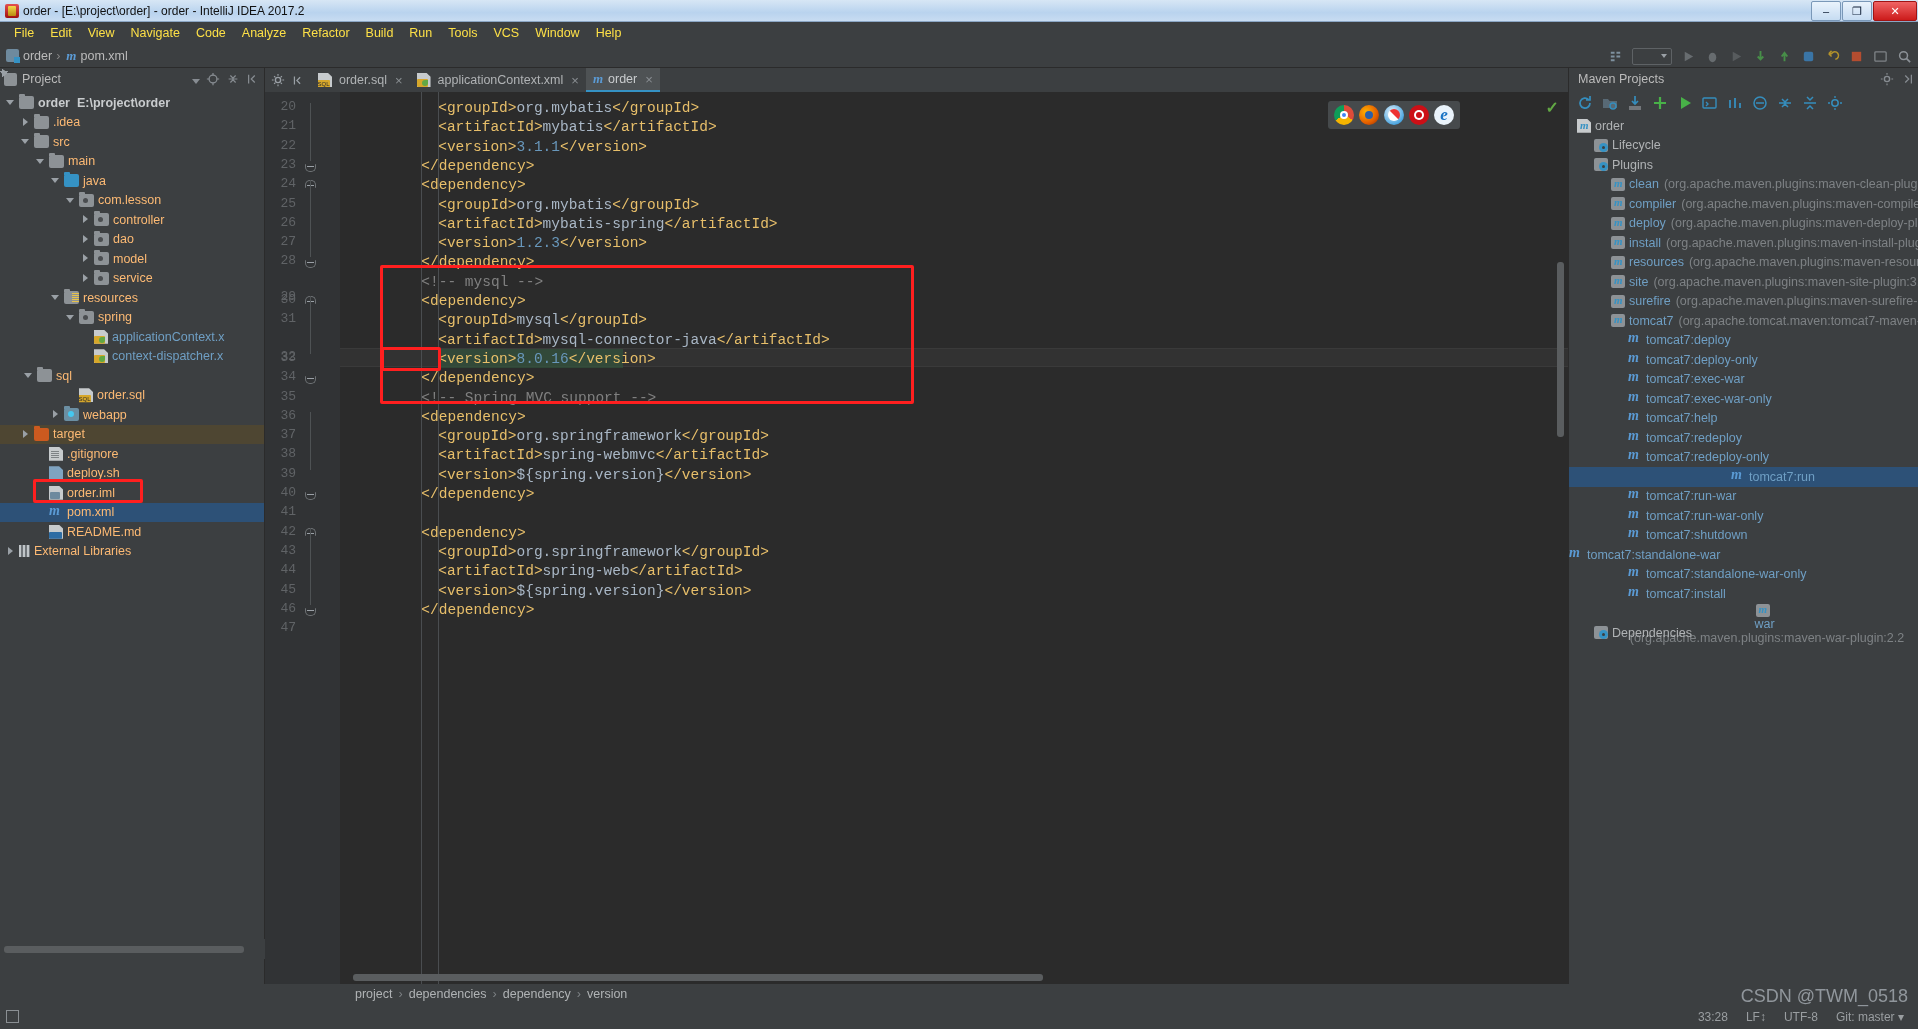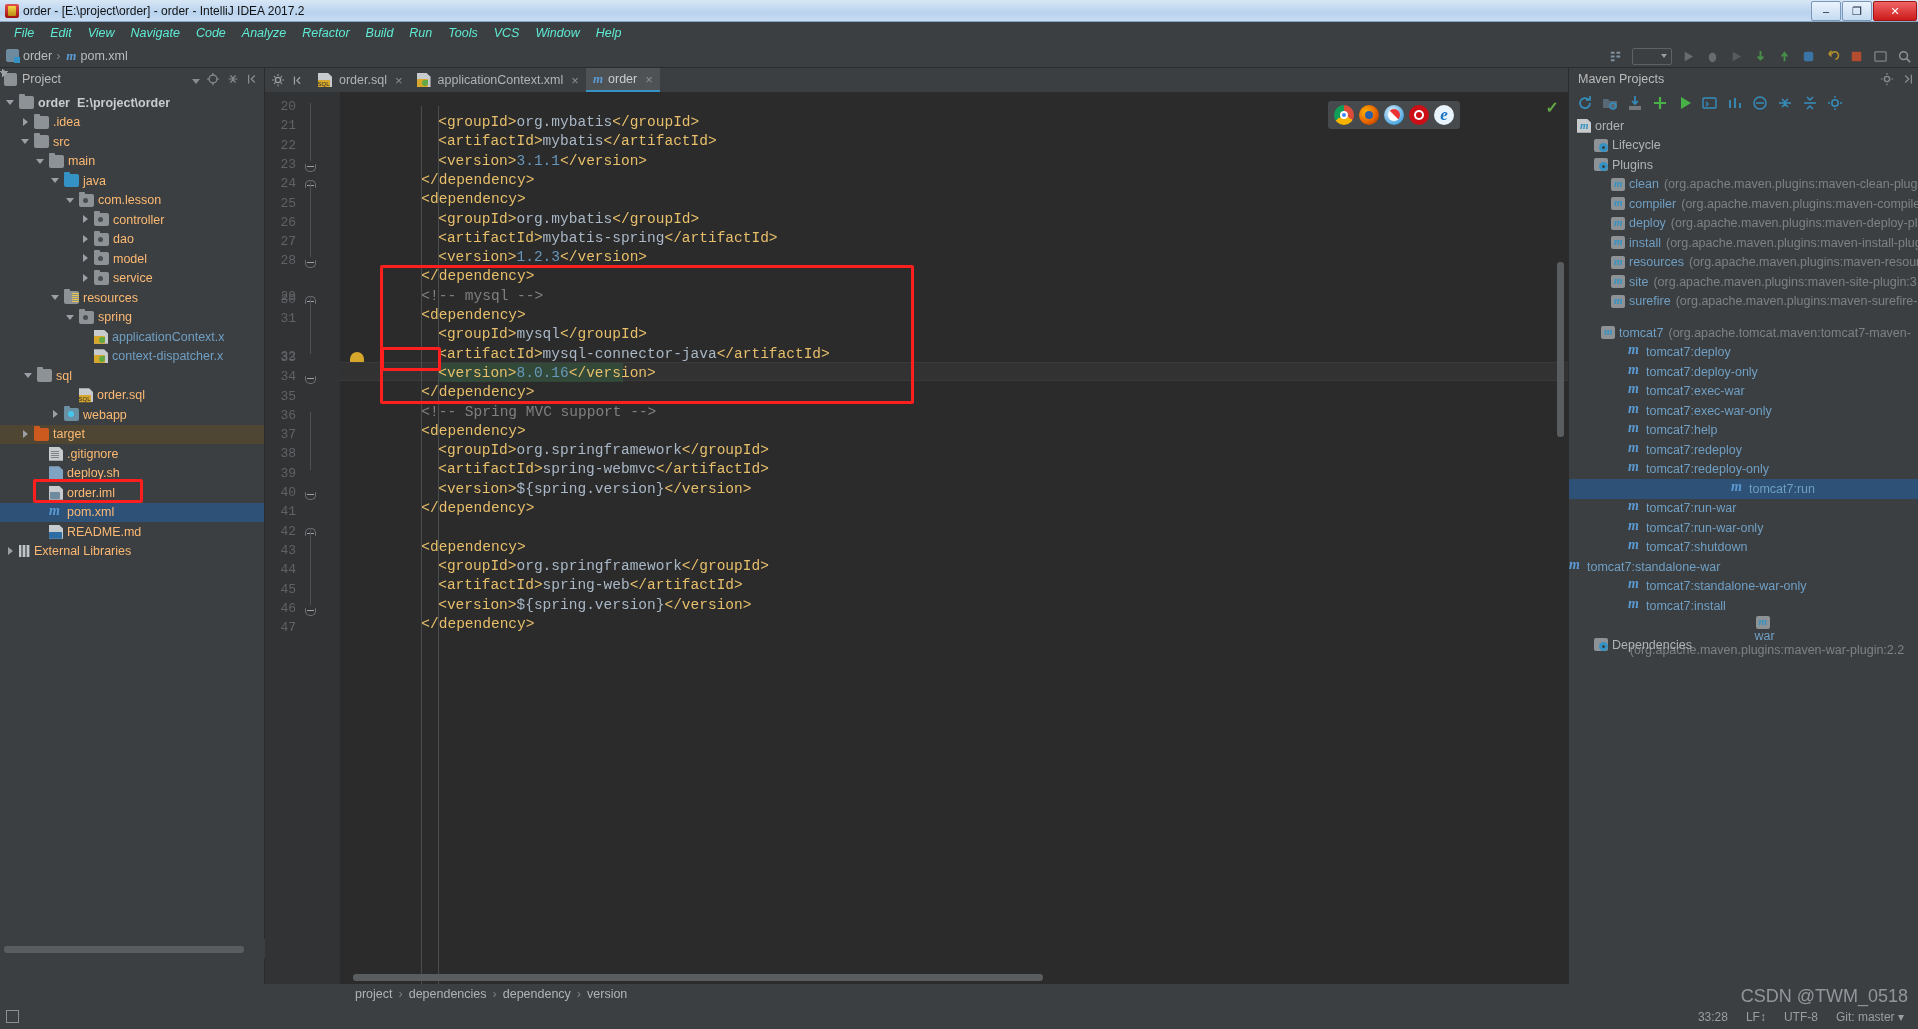--- a/index.html
+++ b/index.html
@@ -28,21 +28,21 @@
     border:1px solid #7a98b8; border-radius:2px;
     background:linear-gradient(#eaf3fc,#c6dcf2);
     display:flex; align-items:center; justify-content:center;
     font-size:11px; color:#0c1c33;
   }
   #winbtns .wb.close { background:linear-gradient(#f06464,#cc1b1b); border-color:#a01414; color:#fff; width:44px;}
 
   
   #menubar {
     height:22px; background:#3c3f41; display:flex; align-items:center;
-    padding-left:6px; font-size:12.5px; color:#5eead4;font-style:italic;
+    padding-left:6px; font-size:12.5px; color:#fde047;
   }
   #menubar .mi { padding:2px 8px; white-space:nowrap; }
 
   
   #navbar {
     height:24px; background:#3c3f41; display:flex; align-items:center;
     padding-left:6px; font-size:12.5px; color:#bbbbbb; position:relative;
     border-bottom:1px solid #2b2b2b;
   }
   #navbar .crumb { display:flex; align-items:center; gap:4px; margin-right:6px; }
@@ -127,21 +127,21 @@
   #gutter { width:75px; flex:none; background:#313335; position:relative; }
   .lnum { position:absolute; right:44px; font-size:13px; color:#606366;
           font-family:"Liberation Mono", monospace; }
   .foldmark { position:absolute; left:40px; width:11px; height:11px; }
   .foldmark .box { position:absolute; inset:0; border:1px solid #6e7275; border-radius:1px; }
   .foldmark .minus{ position:absolute; left:2px; top:5px; width:7px; height:1px; background:#9aa0a6; }
   .foldmark.top .box{ border-radius:5px 5px 1px 1px; border-bottom:none; height:8px;}
   .foldmark.bot .box{ border-radius:1px 1px 5px 5px; border-top:none; height:8px; top:3px;}
   .foldline { position:absolute; left:45px; width:1px; background:#4e5254; }
   #codearea { flex:1; position:relative; font-family:"Liberation Mono", monospace; font-size:14.5px;
-              overflow:hidden;margin-top:14px; }
+              overflow:hidden; }
   .cline { position:absolute; left:0; white-space:pre; line-height:19.3px; }
   .tagc { color:#e8bf6a; }
   .txtc { color:#a9b7c6; }
   .valc { color:#6897bb; }
   .cmt  { color:#808080; }
   .indentguide { position:absolute; width:1px; background:#4a4d50; }
   #caretline { position:absolute; left:0; right:0; height:19.3px; background:#323232;
                border-top:1px solid #3a3a3a; border-bottom:1px solid #3a3a3a; }
   #selhl { position:absolute; background:#32593d; opacity:.6; }
   #bulb { position:absolute; width:14px;height:14px; }
@@ -686,21 +686,21 @@
           <span class="mic-plugin"></span>
           <span class="mlabel blue">site</span>
           <span class="mgrey">(org.apache.maven.plugins:maven-site-plugin:3.3</span>
         </div>
         <div class="mrow" style="padding-left: 42px;">
           <span class="arrow closed"></span>
           <span class="mic-plugin"></span>
           <span class="mlabel blue">surefire</span>
           <span class="mgrey">(org.apache.maven.plugins:maven-surefire-p</span>
         </div>
-        <div class="mrow" style="padding-left: 32px; margin-top: 12px;">
+        <div class="mrow" style="padding-left: 42px;">
           <span class="arrow open"></span>
           <span class="mic-plugin"></span>
           <span class="mlabel blue">tomcat7</span>
           <span class="mgrey">(org.apache.tomcat.maven:tomcat7-maven-</span>
         </div>
         <div class="mrow" style="padding-left: 59px;">
           <span class="arrow "></span>
           <span class="mic-goal"></span>
           <span class="mlabel blue">tomcat7:deploy</span>
         </div>

